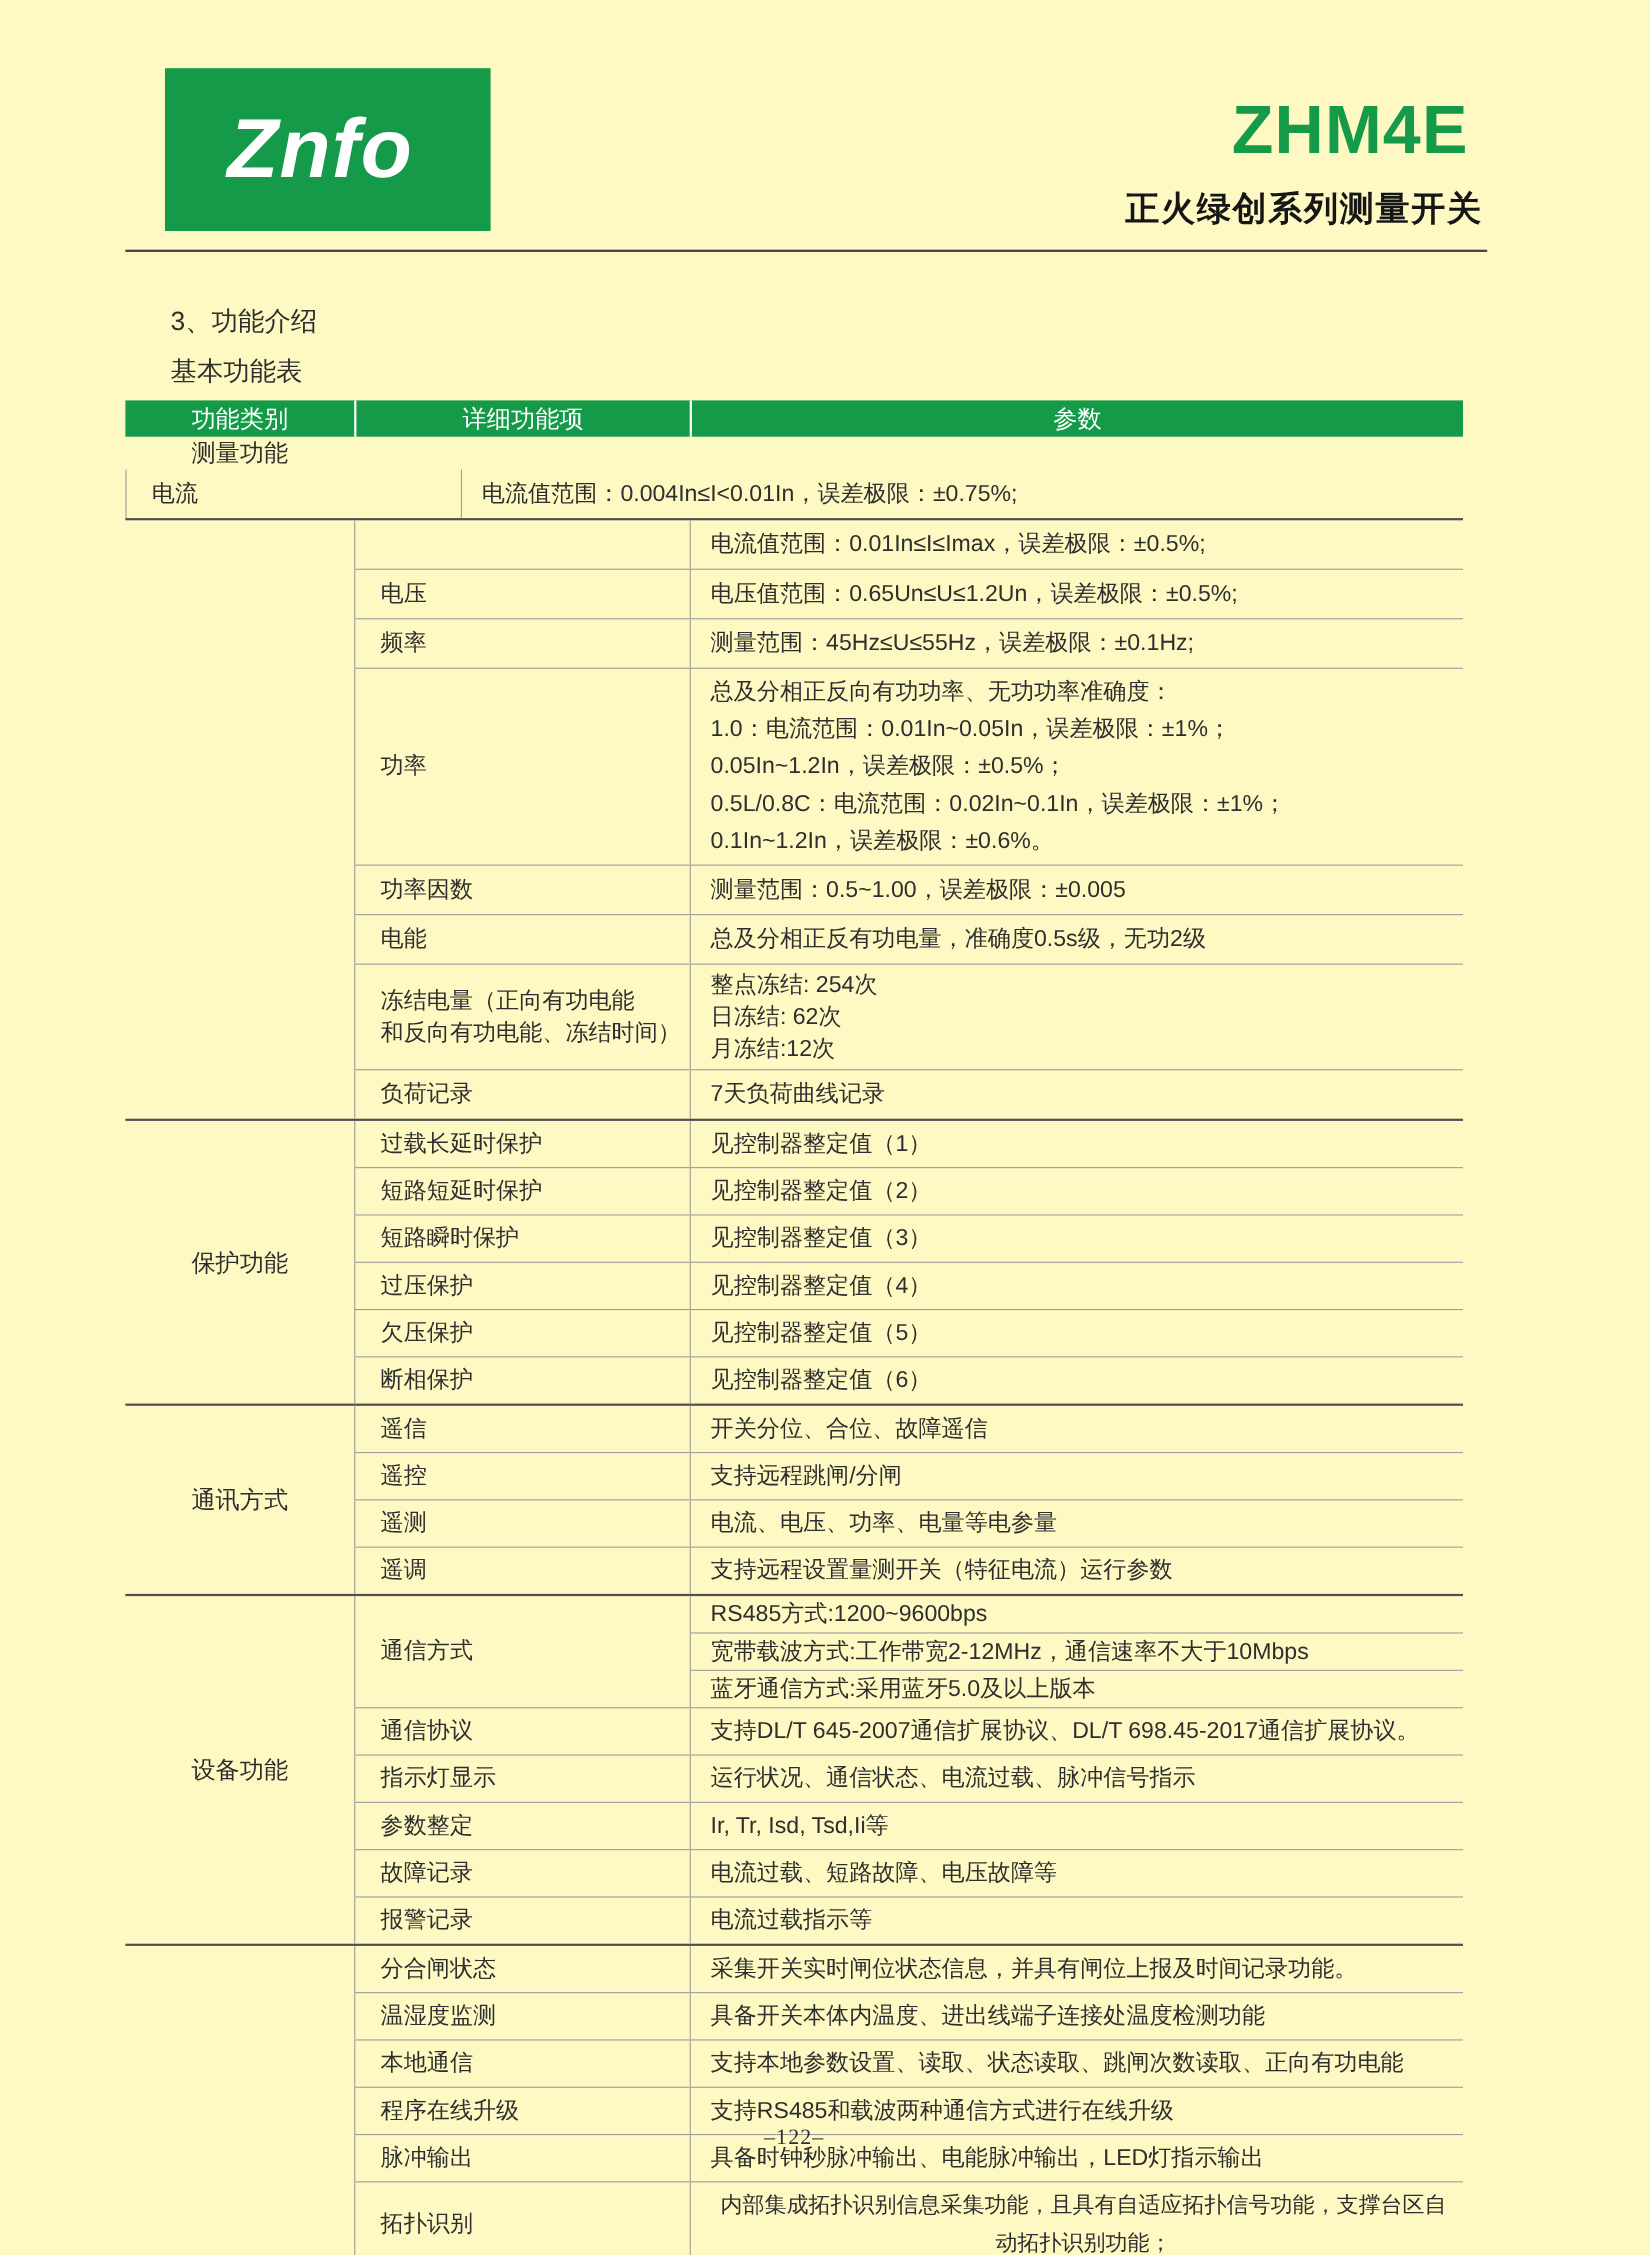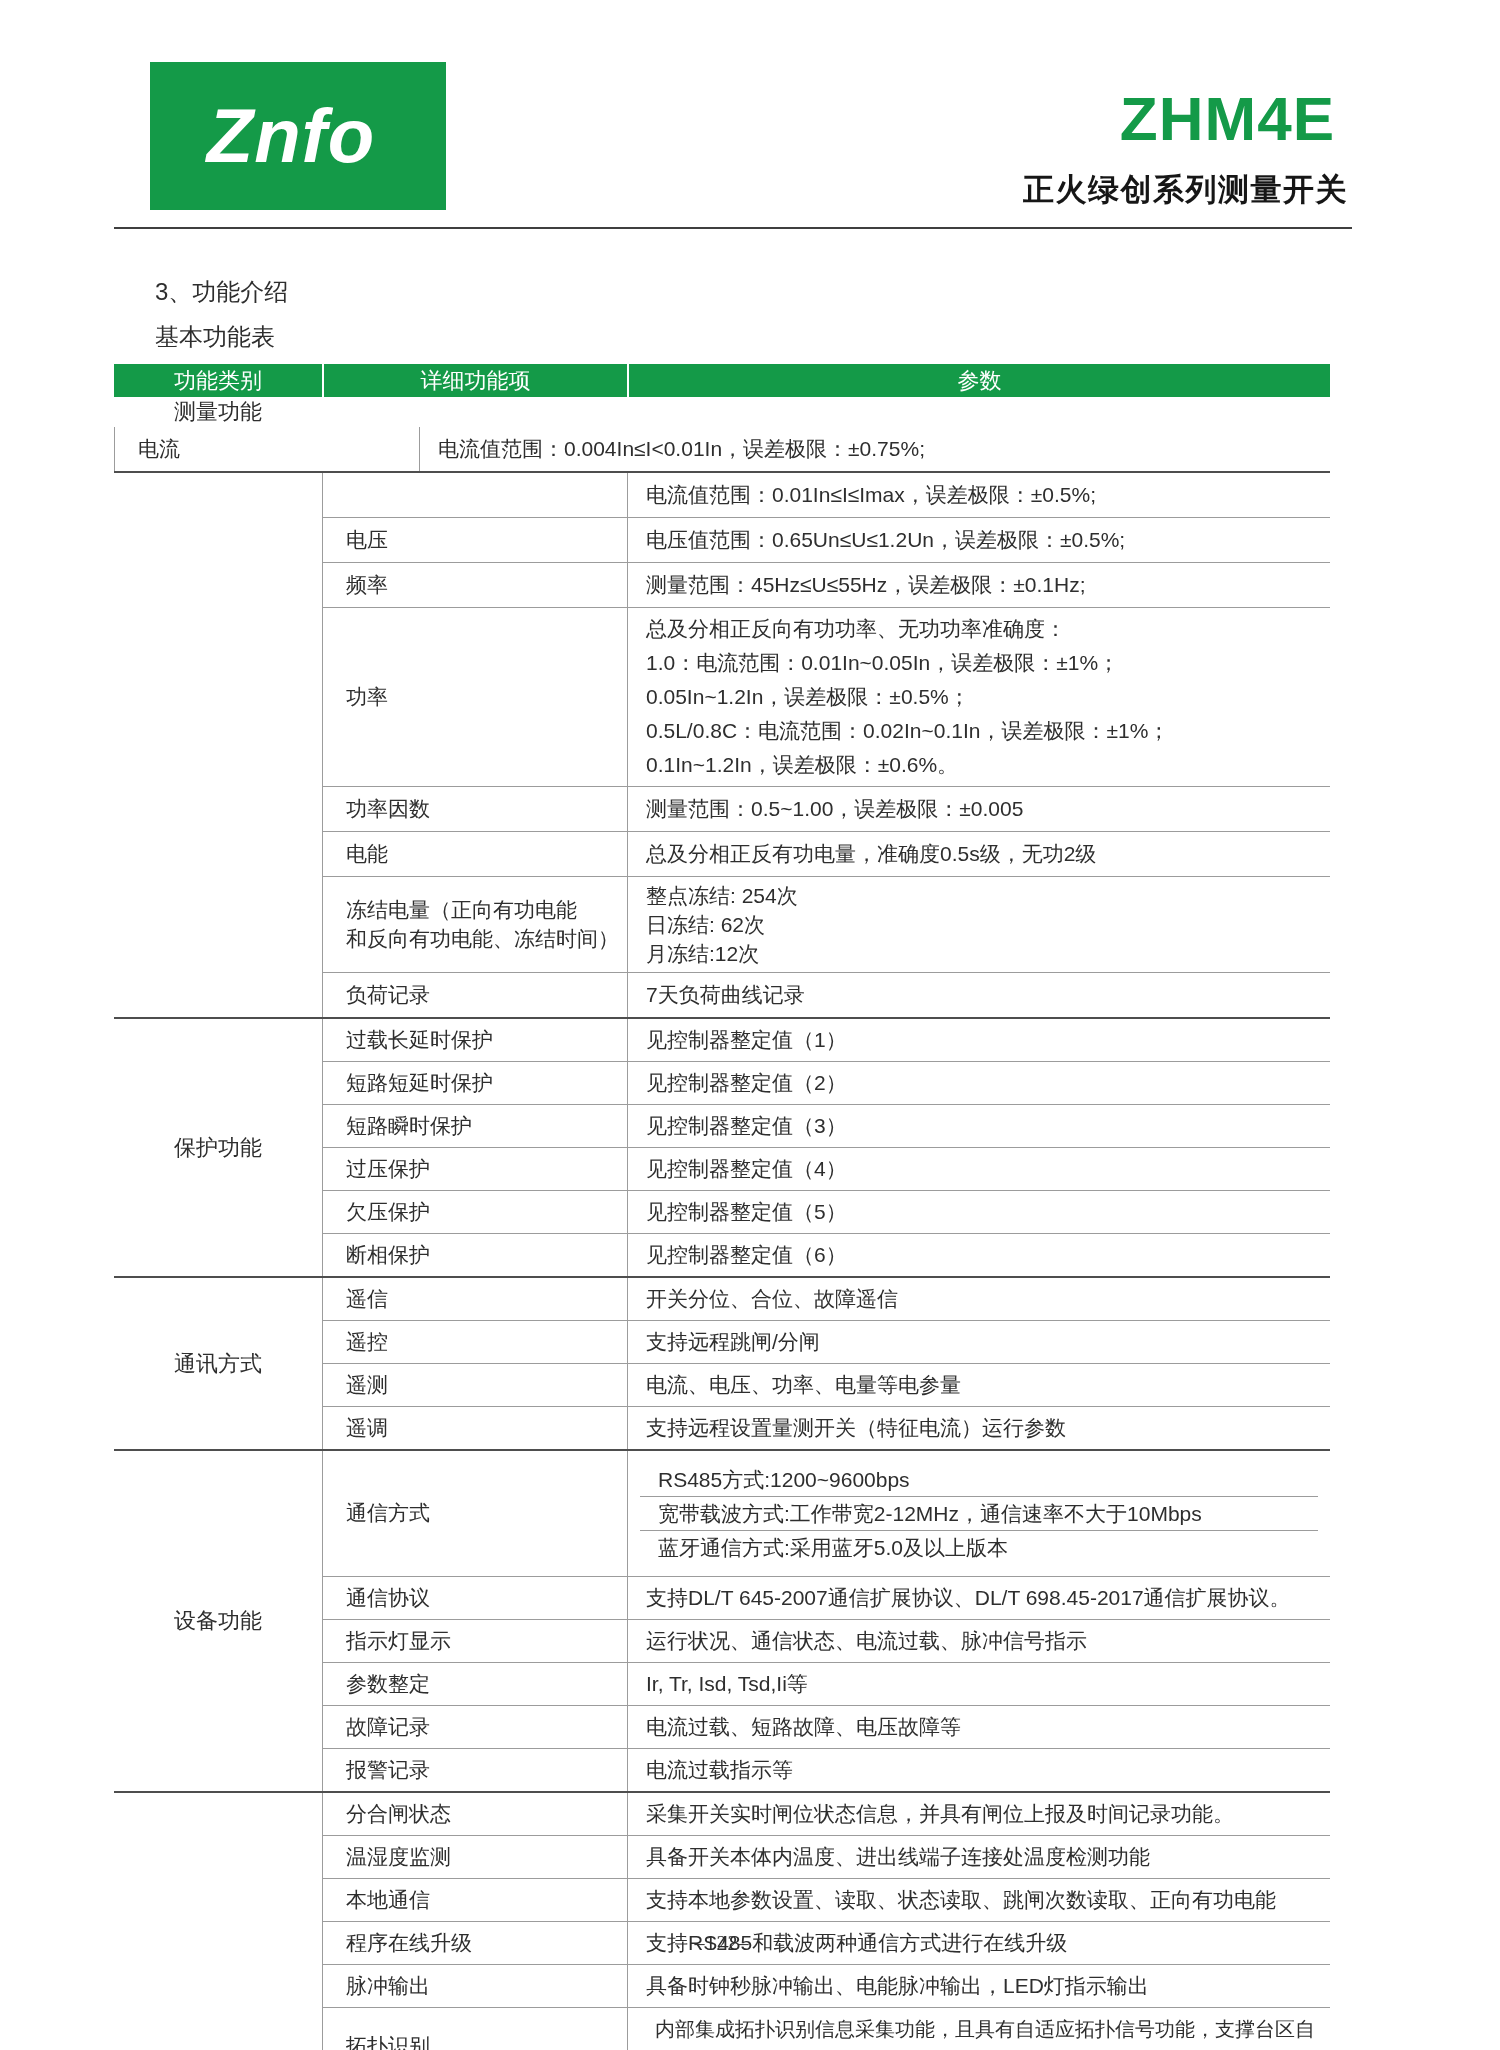--- a/index.html
+++ b/index.html
@@ -3,21 +3,21 @@
 <meta charset="utf-8">
 <style>
   :root{
     --green:#149a48;
     --line:#9c9c9c;
     --secline:#4e4e4e;
     --ink:#2e2e2e;
   }
   html,body{margin:0;padding:0;background:#e9e9e9;}
   .page{
-    position:relative;width:1500px;height:2050px;background:#ffffff;margin:0 auto;
+    position:relative;width:1500px;height:2050px;background:#fef9c3;margin:0 auto;
     font-family:"Liberation Sans","DejaVu Sans",sans-serif;color:var(--ink);overflow:hidden;
   }
   
   .logo-box{
     position:absolute;left:150px;top:62px;width:296px;height:148px;
     background:var(--green);display:flex;align-items:center;justify-content:center;
   }
   .logo-text{
     color:#fff;font-size:76px;font-weight:bold;font-style:italic;
     letter-spacing:1px;padding-right:14px;line-height:1;
@@ -58,21 +58,21 @@
   .item{
     width:305px;border-left:1px solid var(--line);display:flex;align-items:center;
     padding:4px 8px 4px 23px;box-sizing:border-box;white-space:pre-line;line-height:1.35;
   }
   .param{
     flex:1;border-left:1px solid var(--line);display:flex;flex-direction:column;
     justify-content:center;padding:4px 6px 4px 18px;box-sizing:border-box;
   }
   .pline{line-height:34px;}
   .sec-1 .row:nth-child(7) .pline{line-height:29px;}  
-  .param.split{padding:12px;}
+  .param.split{padding:0;}
   .param.split .pline{
     display:flex;align-items:center;padding-left:18px;min-height:33px;line-height:1.3;
   }
   .param.split .pline + .pline{border-top:1px solid var(--line);}
   .sec-5 .row:nth-child(6) .param{font-size:20px;text-align:center;} 
   
   .footer{
     position:absolute;top:1932px;left:114px;width:1216px;text-align:center;
     font-size:20px;color:#2f2f2f;letter-spacing:1px;font-family:Liberation Serif, serif;
   }

